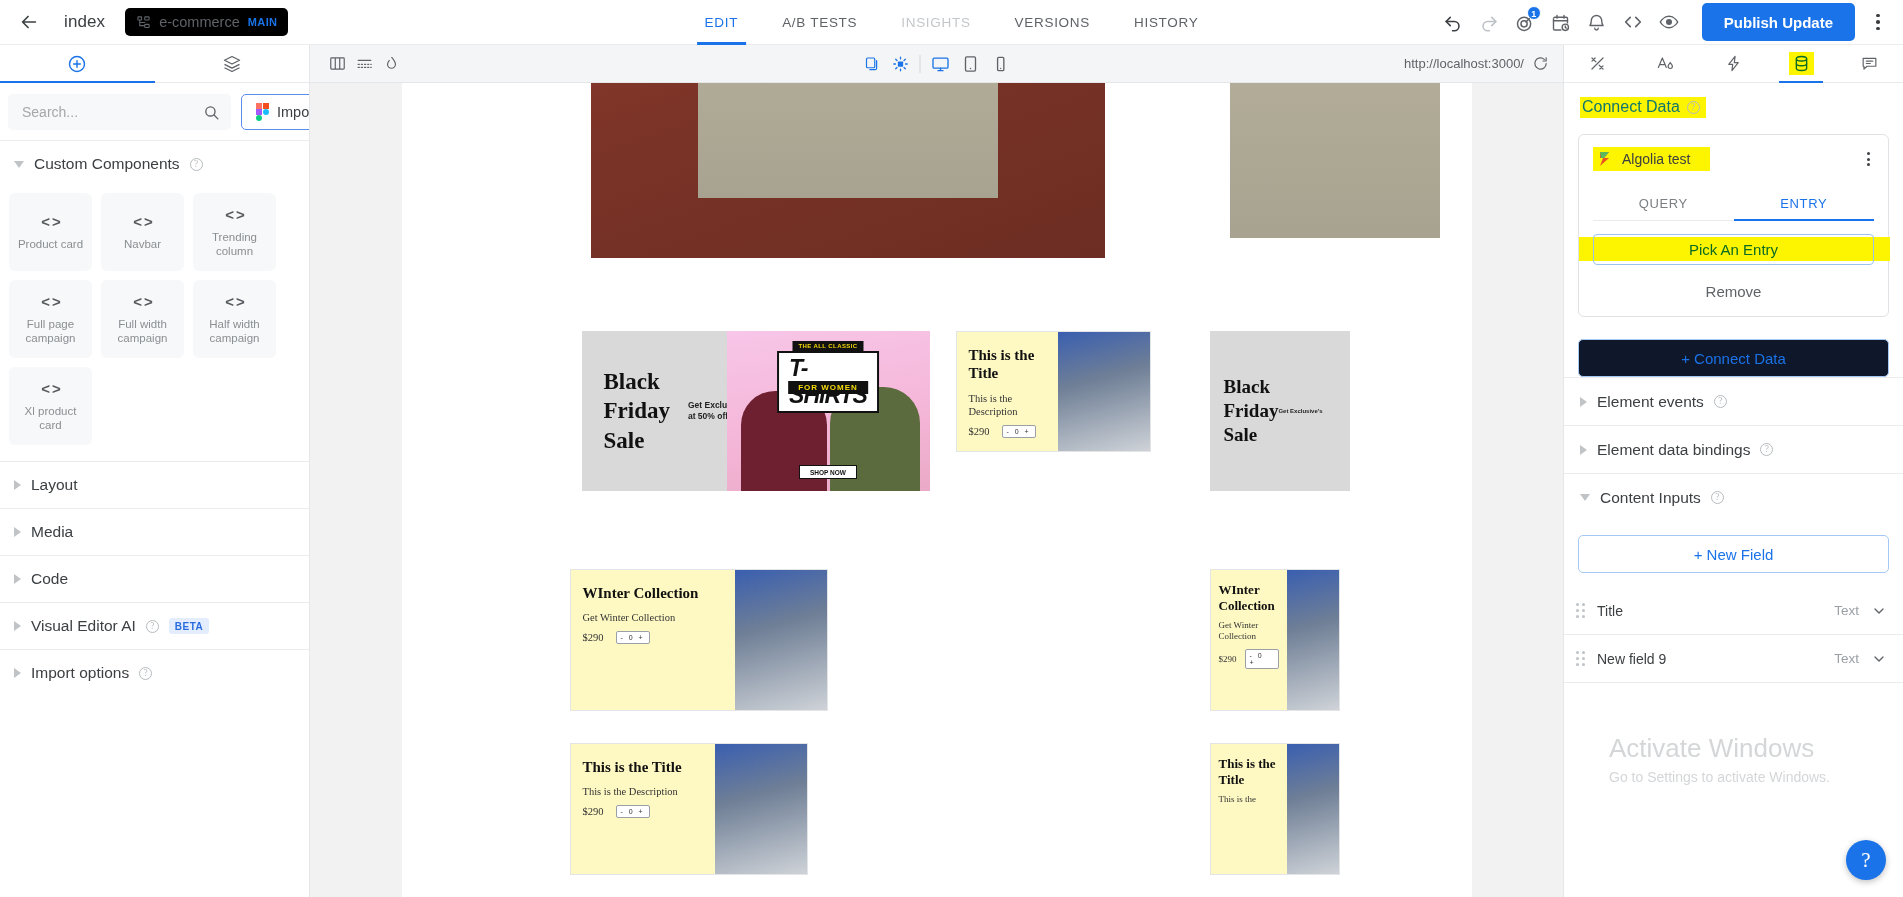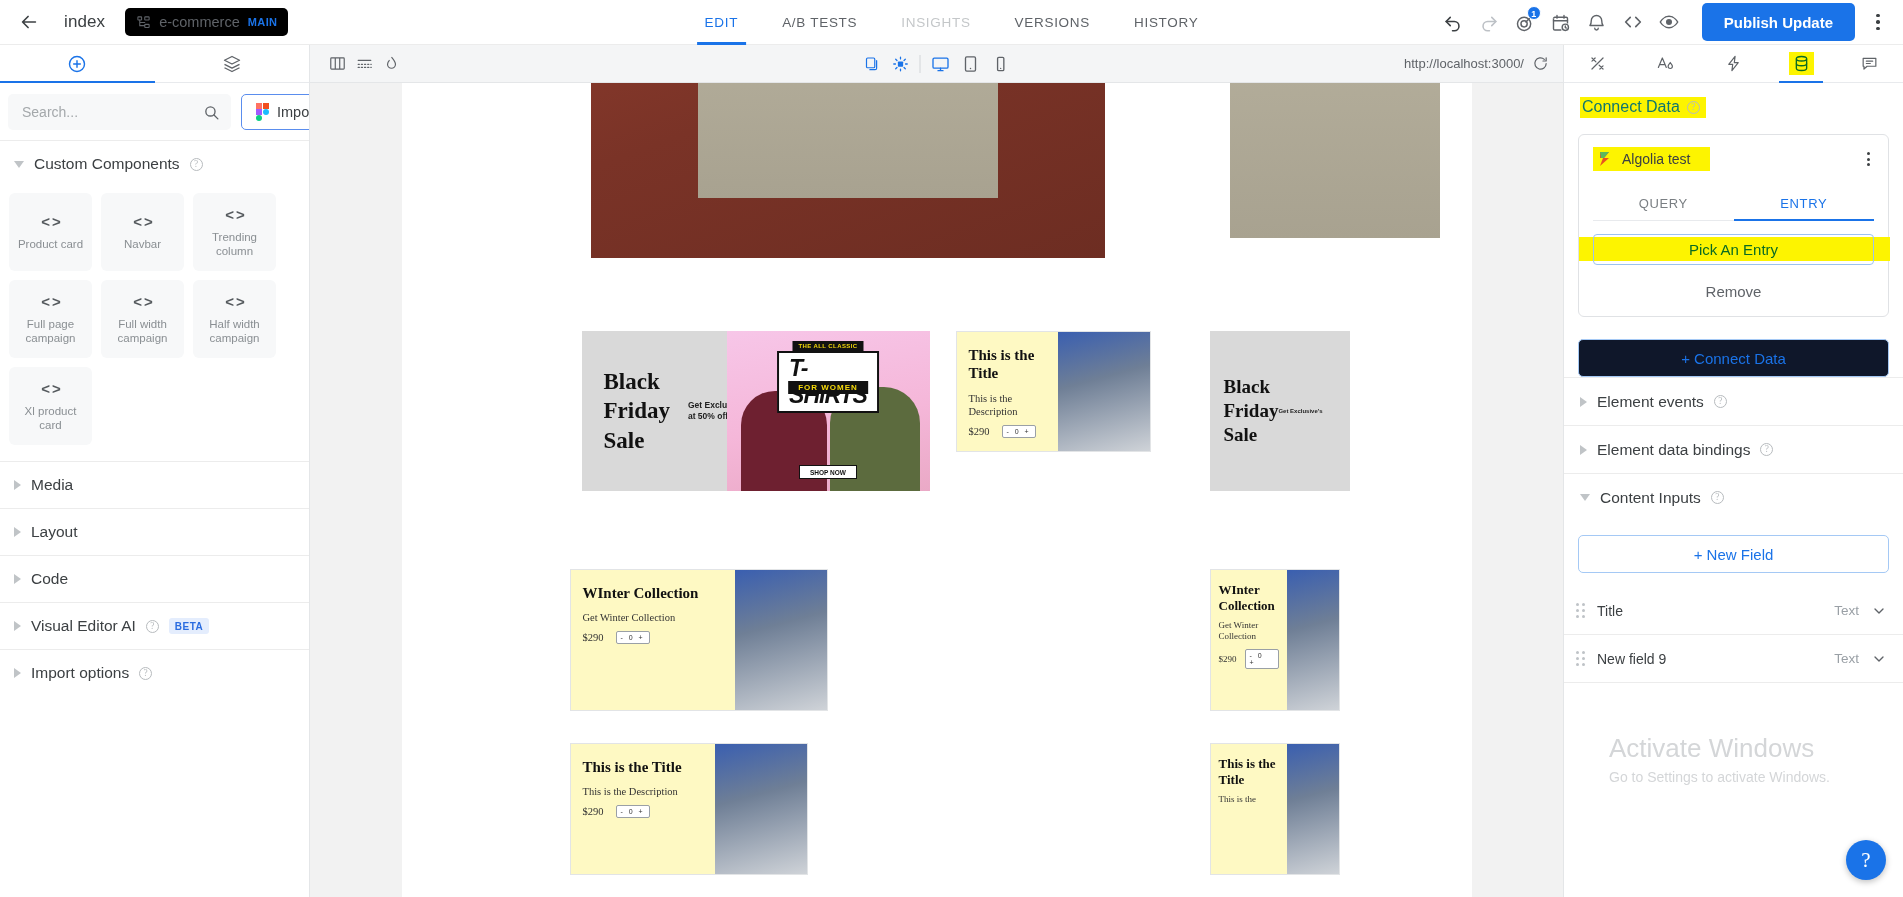--- a/index.html
+++ b/index.html
@@ -461,25 +461,25 @@
             <span class="comp-label">Half width campaign</span>
           </div>
           <div class="comp-card">
             <span class="code-glyph">&lt;&nbsp;&gt;</span>
             <span class="comp-label">Xl product card</span>
           </div>
         </div>
 
         <div class="section-hd">
           <span class="caret closed"></span>
-          <span class="section-title">Media</span>
+          <span class="section-title">Layout</span>
         </div>
         <div class="section-hd">
           <span class="caret closed"></span>
-          <span class="section-title">Layout</span>
+          <span class="section-title">Media</span>
         </div>
         <div class="section-hd">
           <span class="caret closed"></span>
           <span class="section-title">Code</span>
         </div>
         <div class="section-hd">
           <span class="caret closed"></span>
           <span class="section-title">Visual Editor AI</span>
           <span class="qmark">?</span>
           <span class="beta-pill">BETA</span>

